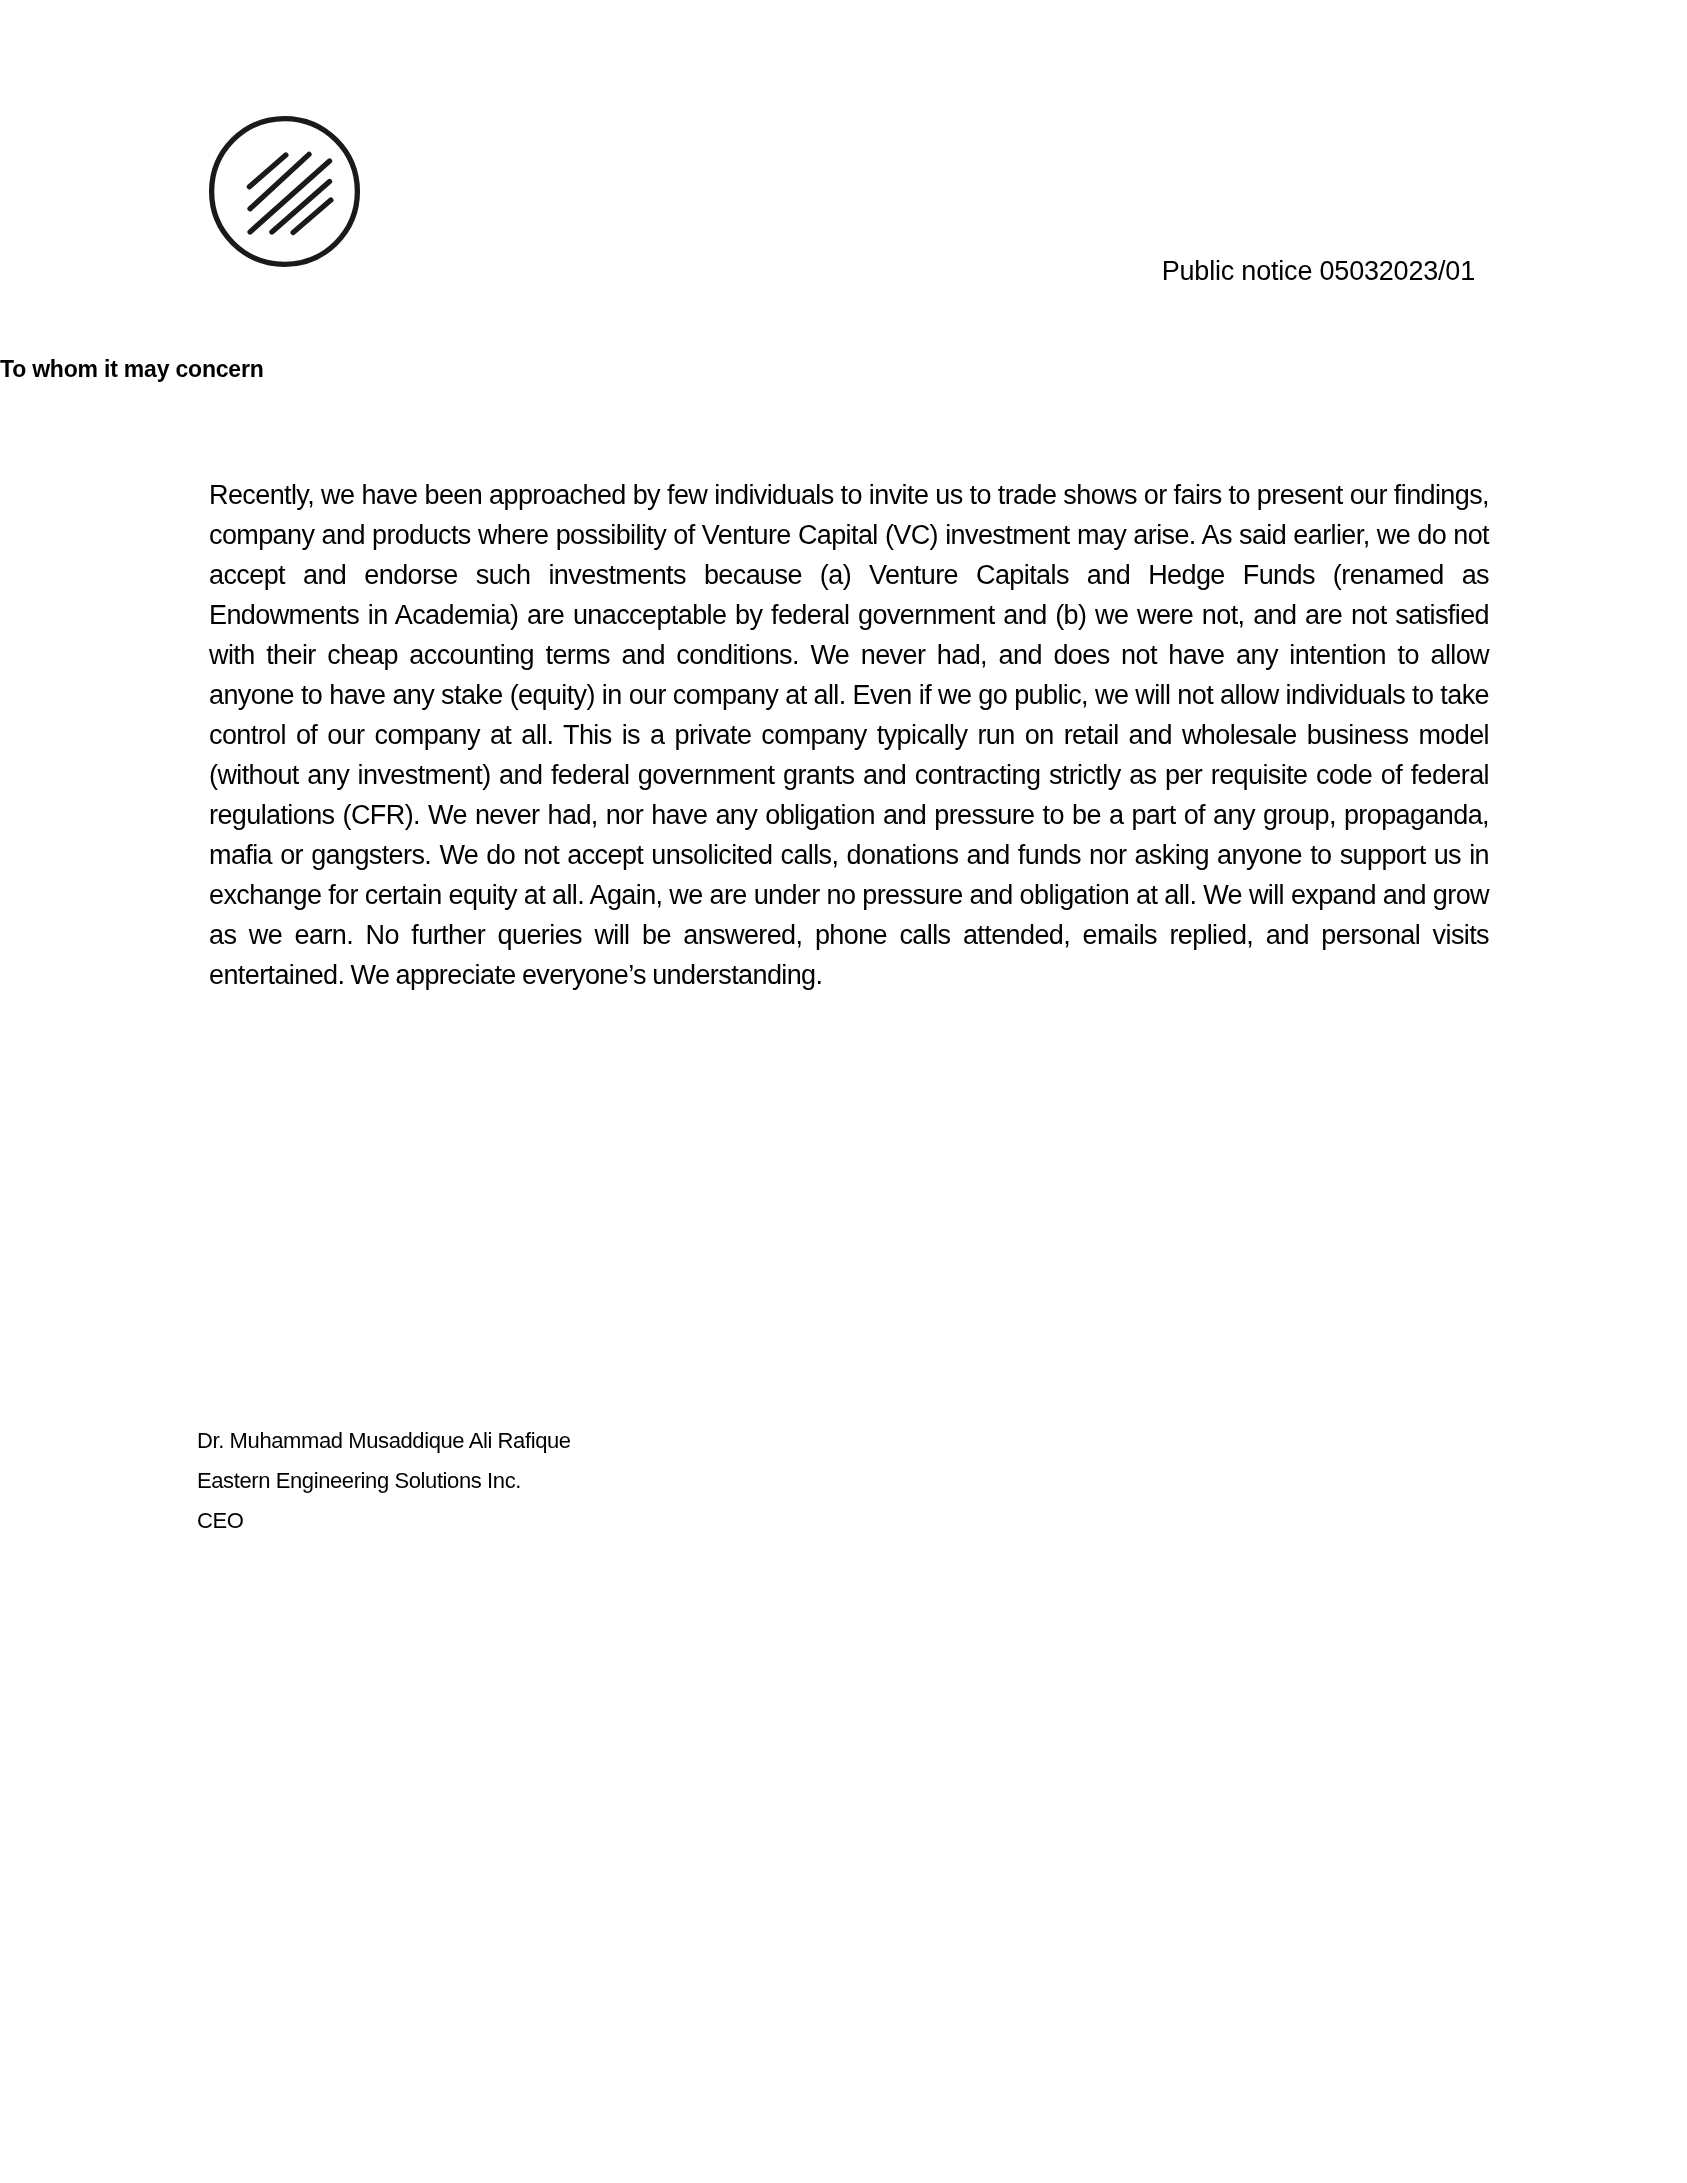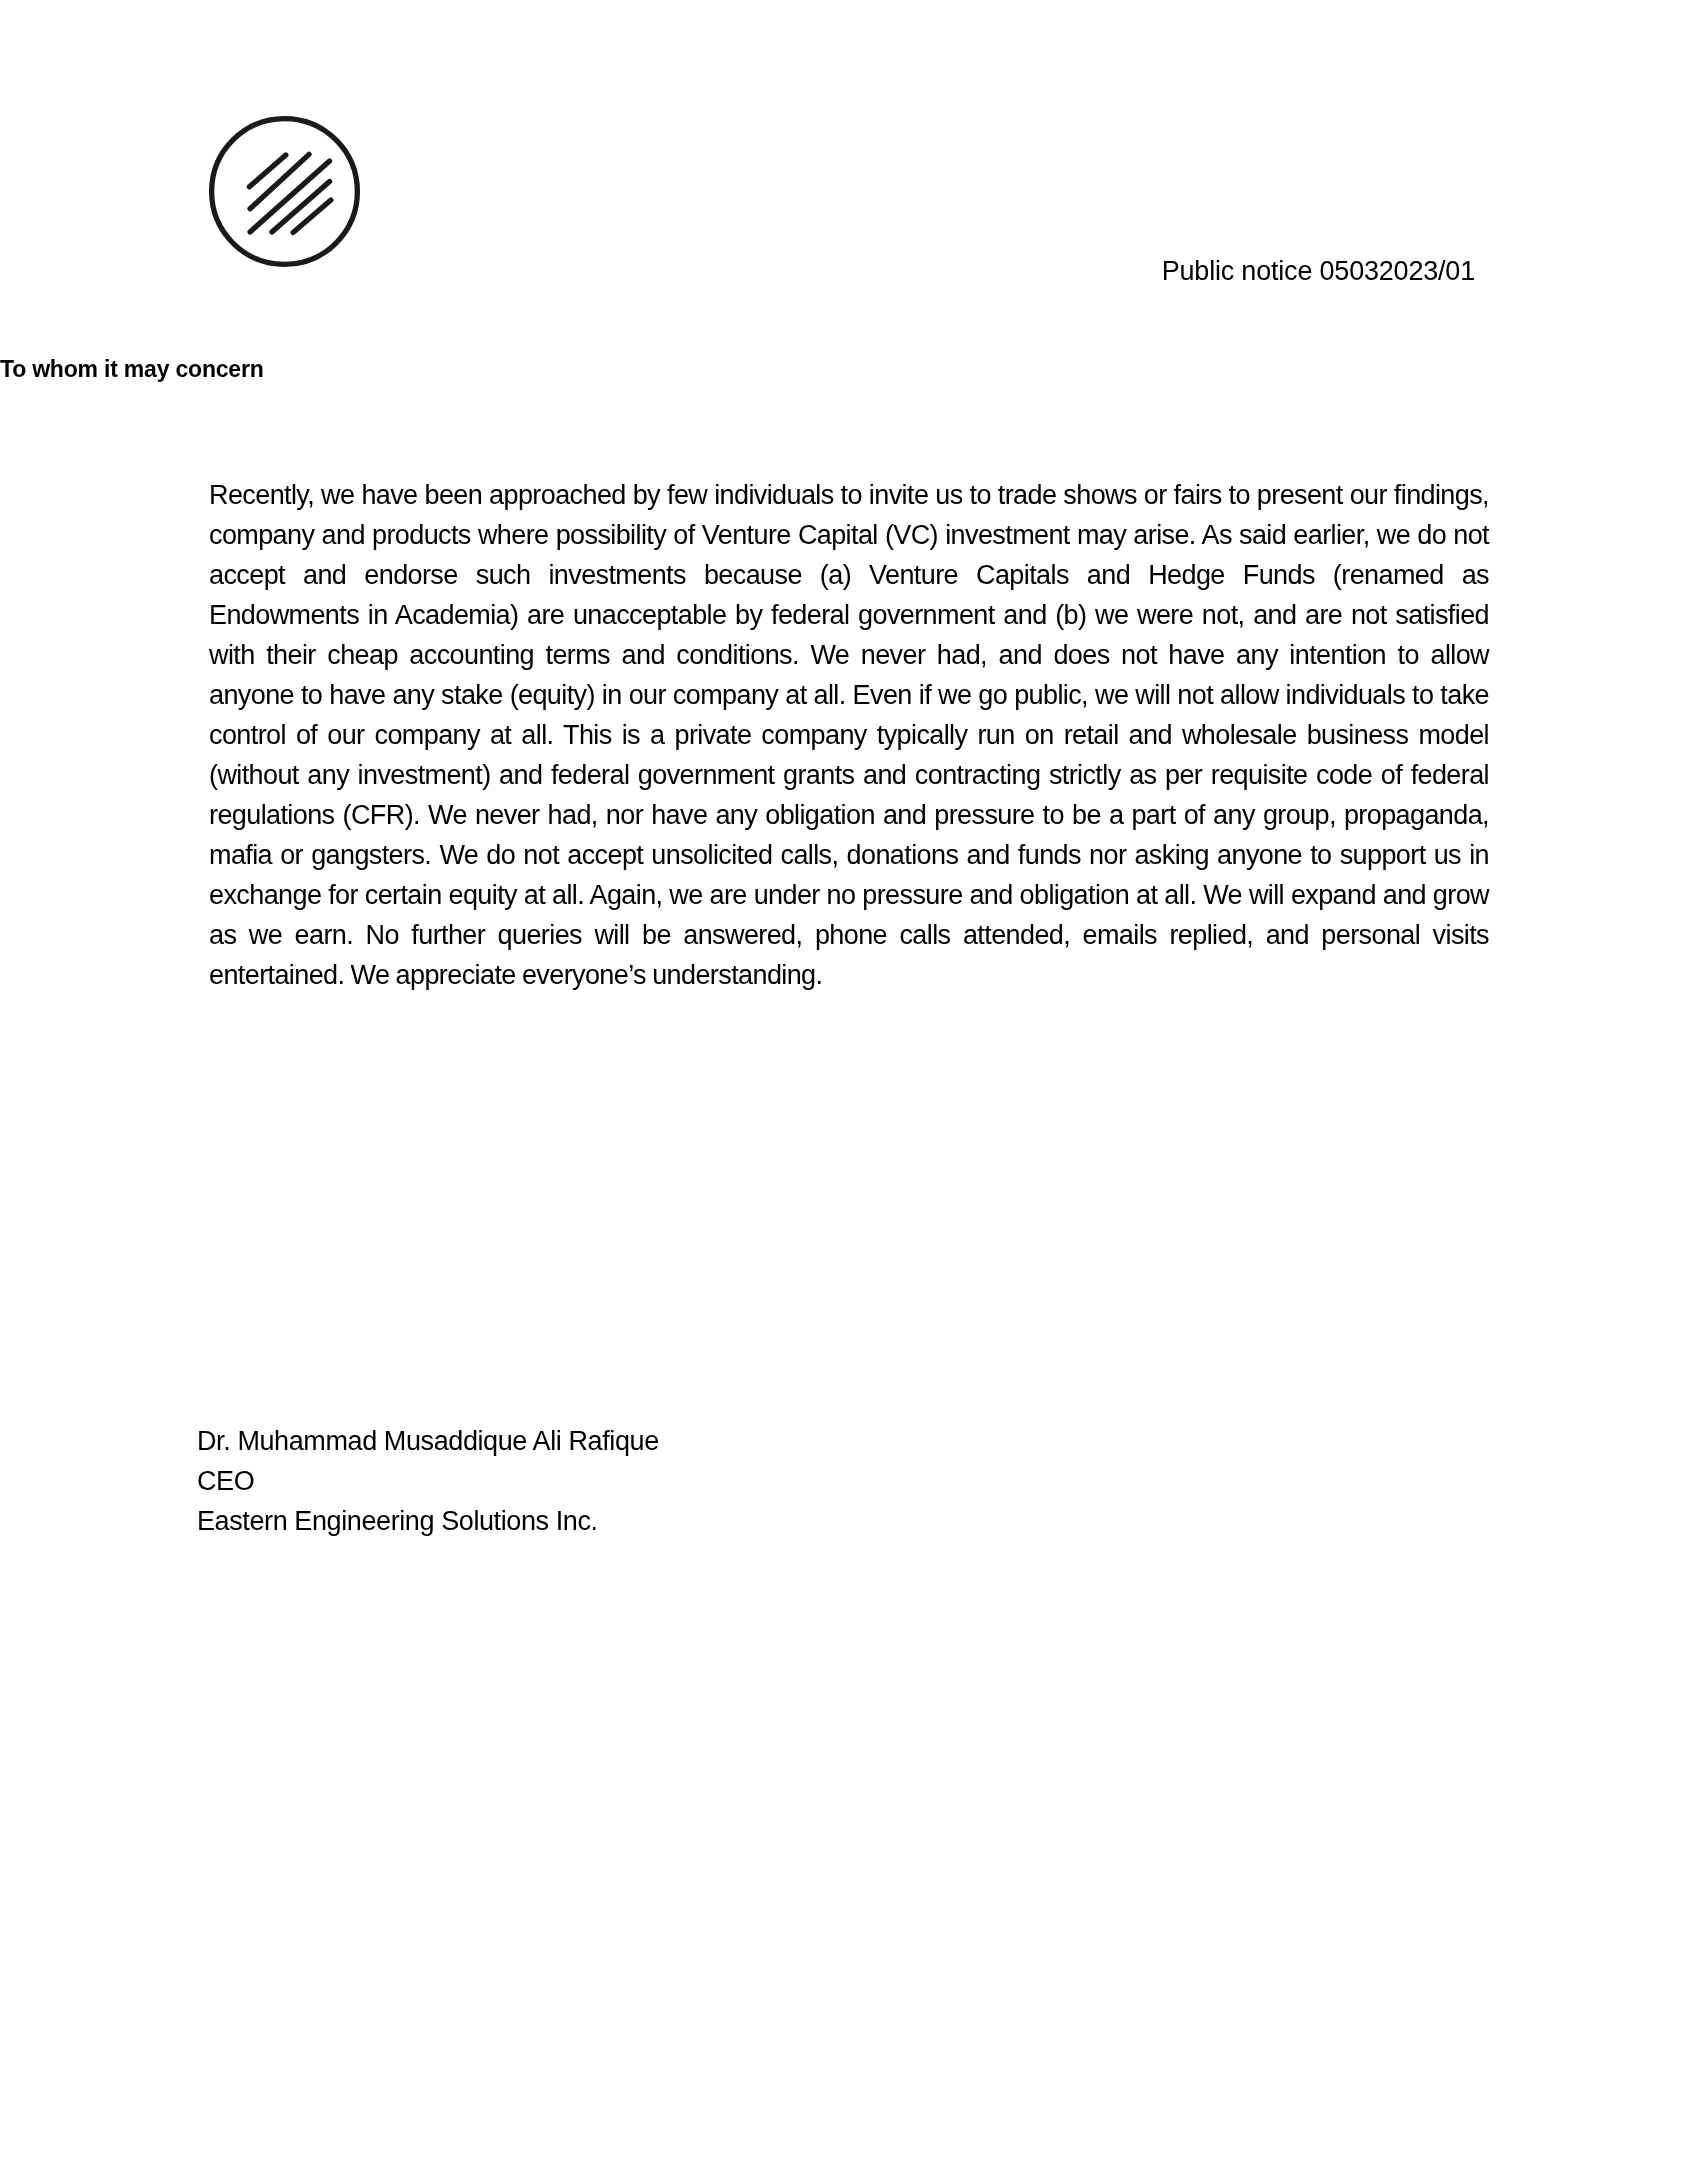--- a/index.html
+++ b/index.html
@@ -58,21 +58,21 @@
       line-height: 40px;
       text-align: justify;
       letter-spacing: -0.6px;
       word-spacing: -0.7px;
       margin: 0;
     }
     .signature {
       position: absolute;
       left: 197px;
       top: 1421px;
-      font-size: 27px;
+      font-size: 22px;
       line-height: 40px;
       letter-spacing: -0.4px;
     }
     .signature div {
       white-space: nowrap;
     }
   </style>
 </head>
 <body>
 
@@ -92,18 +92,18 @@
   </div>
 
   <div class="notice-number">Public notice 05032023/01</div>
 
   <div class="title">To whom it may concern</div>
 
   <p class="body-text">Recently, we have been approached by few individuals to invite us to trade shows or fairs to present our findings, company and products where possibility of Venture Capital (VC) investment may arise. As said earlier, we do not accept and endorse such investments because (a) Venture Capitals and Hedge Funds (renamed as Endowments in Academia) are unacceptable by federal government and (b) we were not, and are not satisfied with their cheap accounting terms and conditions. We never had, and does not have any intention to allow anyone to have any stake (equity) in our company at all. Even if we go public, we will not allow individuals to take control of our company at all. This is a private company typically run on retail and wholesale business model (without any investment) and federal government grants and contracting strictly as per requisite code of federal regulations (CFR). We never had, nor have any obligation and pressure to be a part of any group, propaganda, mafia or gangsters. We do not accept unsolicited calls, donations and funds nor asking anyone to support us in exchange for certain equity at all. Again, we are under no pressure and obligation at all. We will expand and grow as we earn. No further queries will be answered, phone calls attended, emails replied, and personal visits entertained. We appreciate everyone’s understanding.</p>
 
   <div class="signature">
     <div>Dr. Muhammad Musaddique Ali Rafique</div>
+    <div>Eastern Engineering Solutions Inc.</div>
     <div>CEO</div>
-    <div>Eastern Engineering Solutions Inc.</div>
   </div>
 
 </div>
 
 
 </body></html>

